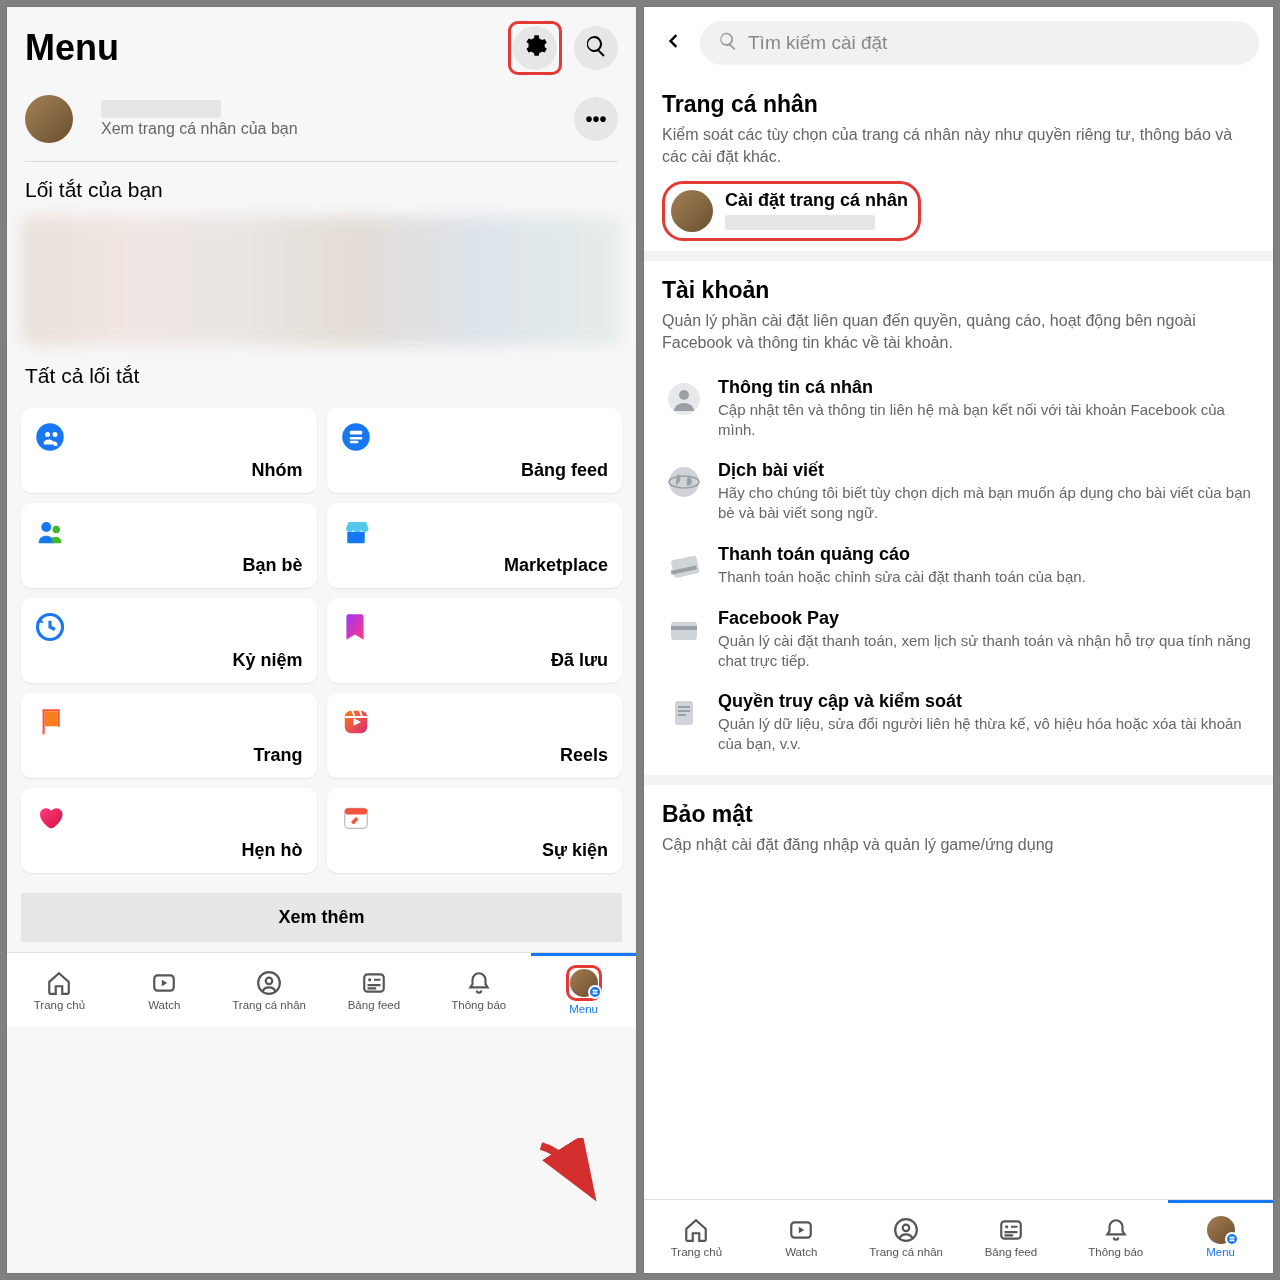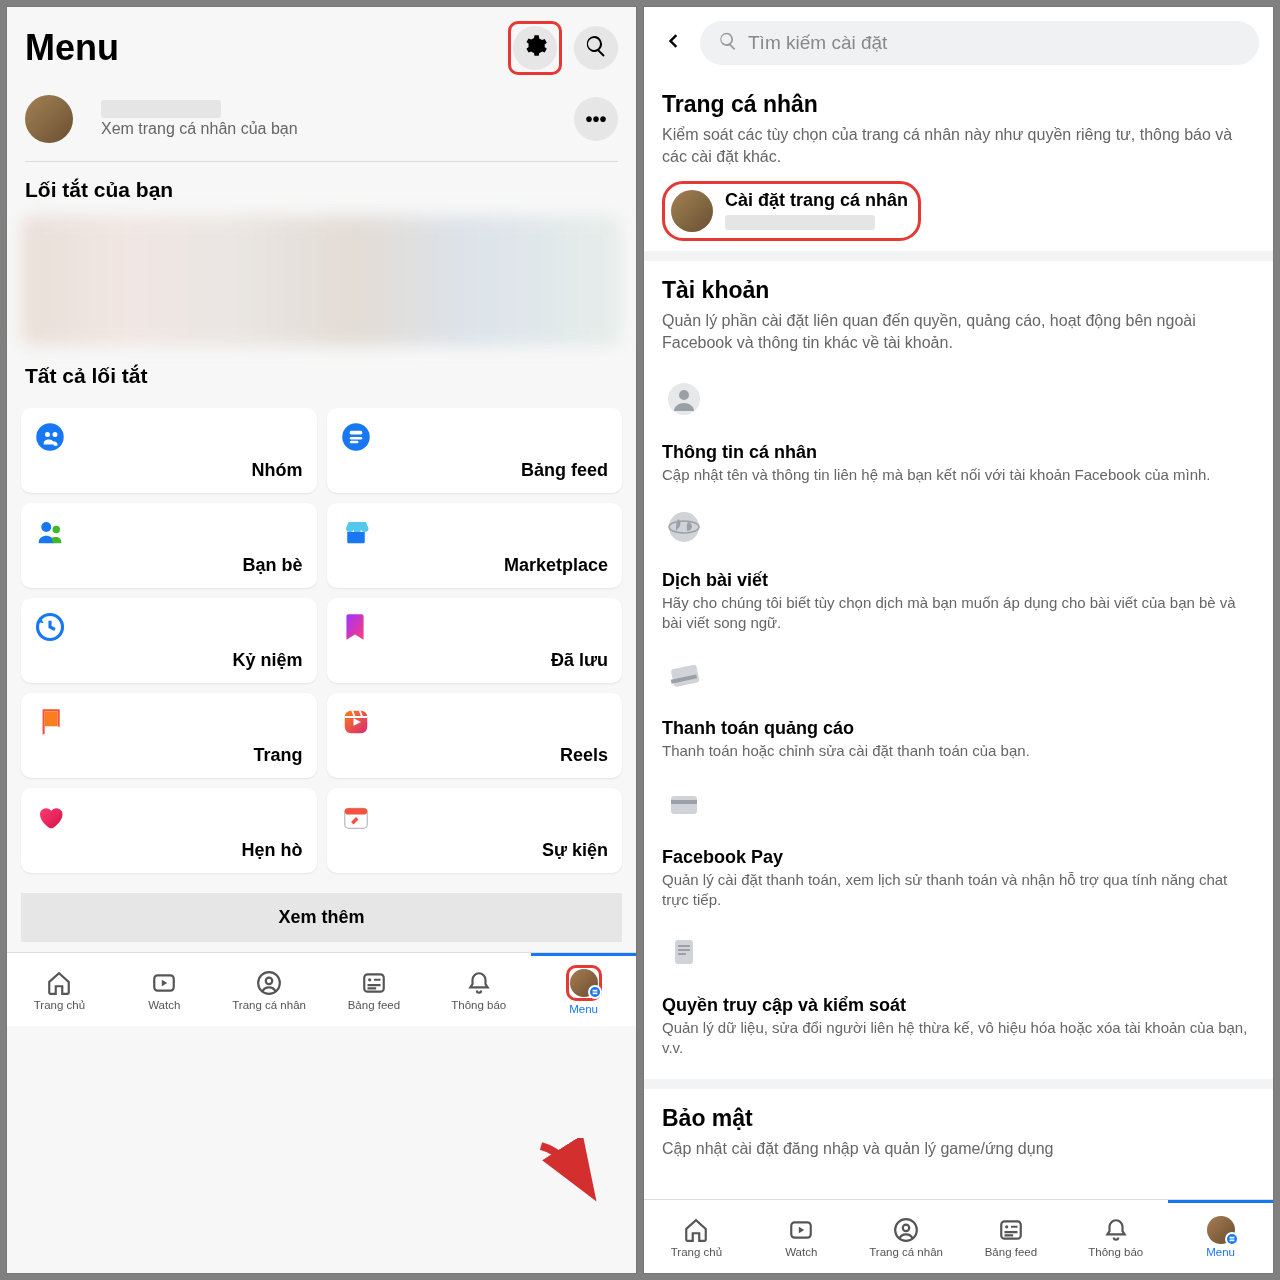--- a/index.html
+++ b/index.html
@@ -48,21 +48,21 @@
 }
 .profile-text-col { flex: 1; }
 .gray-block { width: 120px; height: 18px; background: #e5e5e5; border-radius: 3px; margin-bottom: 2px; }
 .profile-sub { font-size: 16px; color: #666; }
 .more-circle {
   width: 44px; height: 44px; border-radius: 50%;
   background: #e6e6e6; display: flex; align-items: center; justify-content: center;
   font-size: 20px; font-weight: bold; color: #000;
 }
 .divider { height: 1px; background: #ddd; margin: 6px 18px; }
-.section-title { font-size: 21px; font-weight: 700; padding: 10px 18px; color: #000; }
+.section-title { font-size: 21px; font-weight: 400; padding: 10px 18px; color: #000; }
 .shortcuts {
   margin: 4px 14px 8px 14px;
   height: 130px;
   border-radius: 12px;
   background: linear-gradient(90deg, #e8dcd4 0%, #f0e4e0 18%, #e8e4e0 35%, #e0d8d0 55%, #d8e0e8 75%, #e4ece8 100%);
   filter: blur(8px);
   opacity: 0.85;
 }
 .tiles {
   display: grid;
@@ -142,21 +142,21 @@
   padding: 0 18px;
   gap: 10px;
 }
 .search-text { font-size: 19px; color: #888; }
 .right-content { flex: 1; overflow: hidden; padding: 0; }
 .r-section { padding: 16px 18px 10px 18px; }
 .r-section + .r-section { border-top: 10px solid #f2f3f5; }
 .r-sect-title { font-size: 23px; font-weight: 700; color: #000; margin-bottom: 6px; }
 .r-sect-desc { font-size: 16px; color: #666; line-height: 1.4; margin-bottom: 12px; }
 .r-option {
-  display: flex; align-items: flex-start; gap: 21px; padding: 10px 0; flex-direction: column;
+  display: flex; align-items: flex-start; gap: 12px; padding: 10px 0;
 }
 .r-option .opt-icon {
   width: 44px; height: 44px; border-radius: 50%;
   display: flex; align-items: center; justify-content: center;
   flex-shrink: 0;
 }
 .opt-text { flex: 1; }
 .opt-title { font-size: 18px; font-weight: 700; color: #000; margin-bottom: 2px; }
 .opt-desc { font-size: 15px; color: #666; line-height: 1.35; }
 .profile-settings-item {

